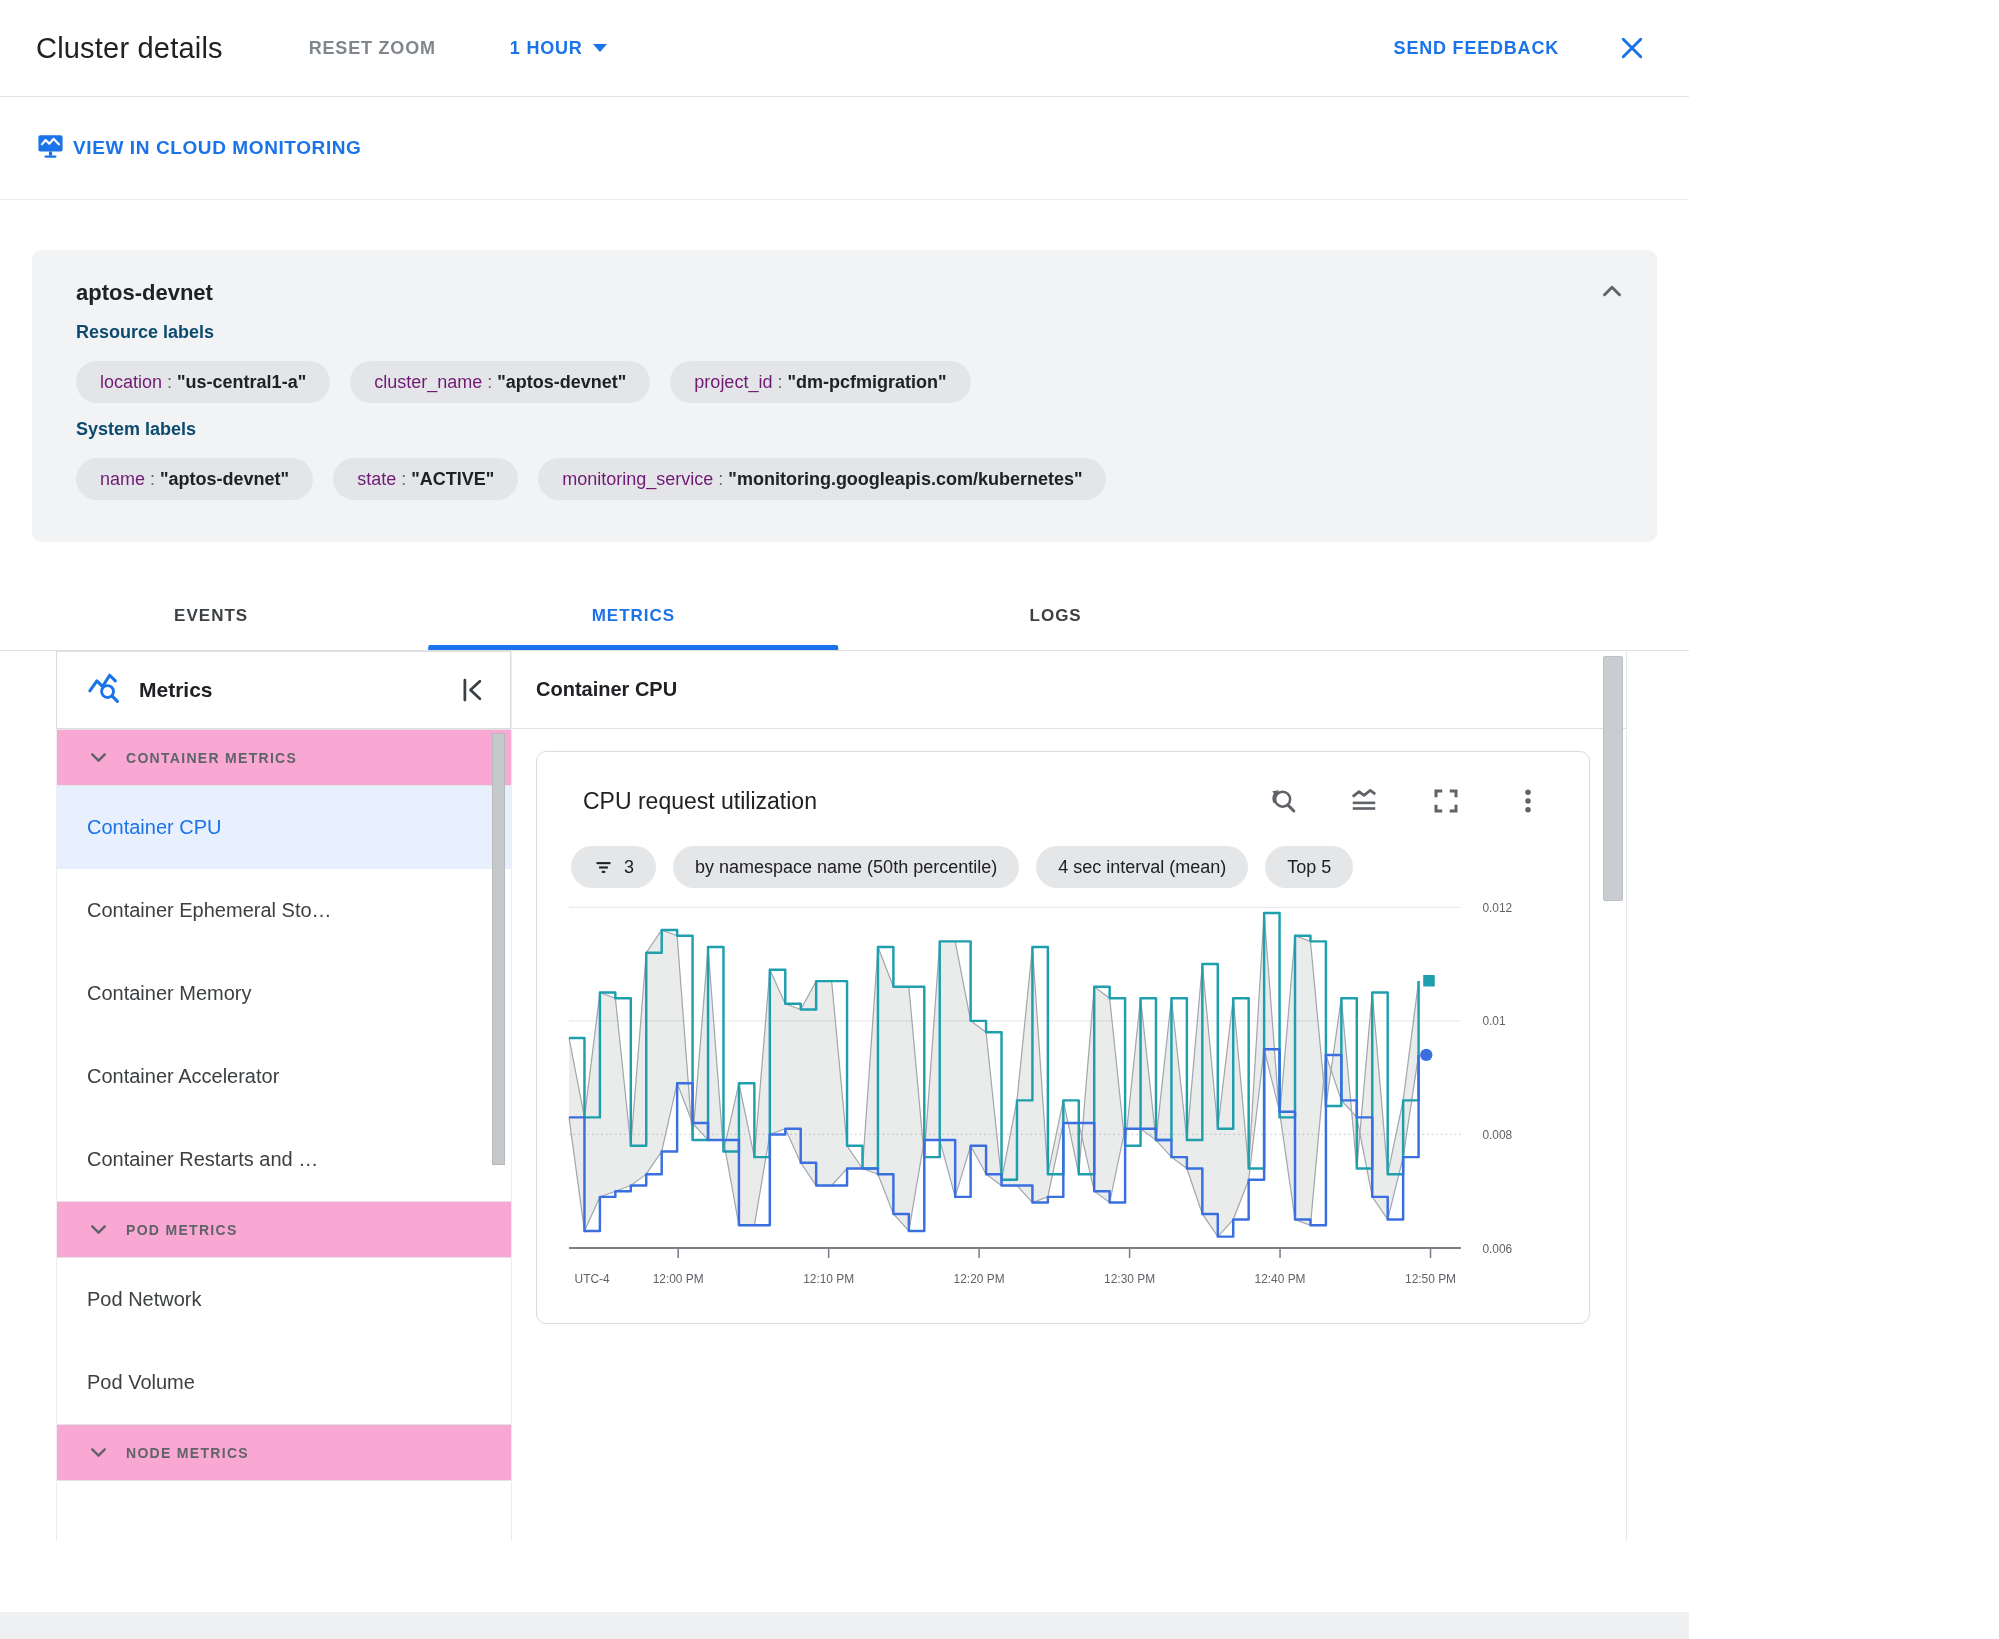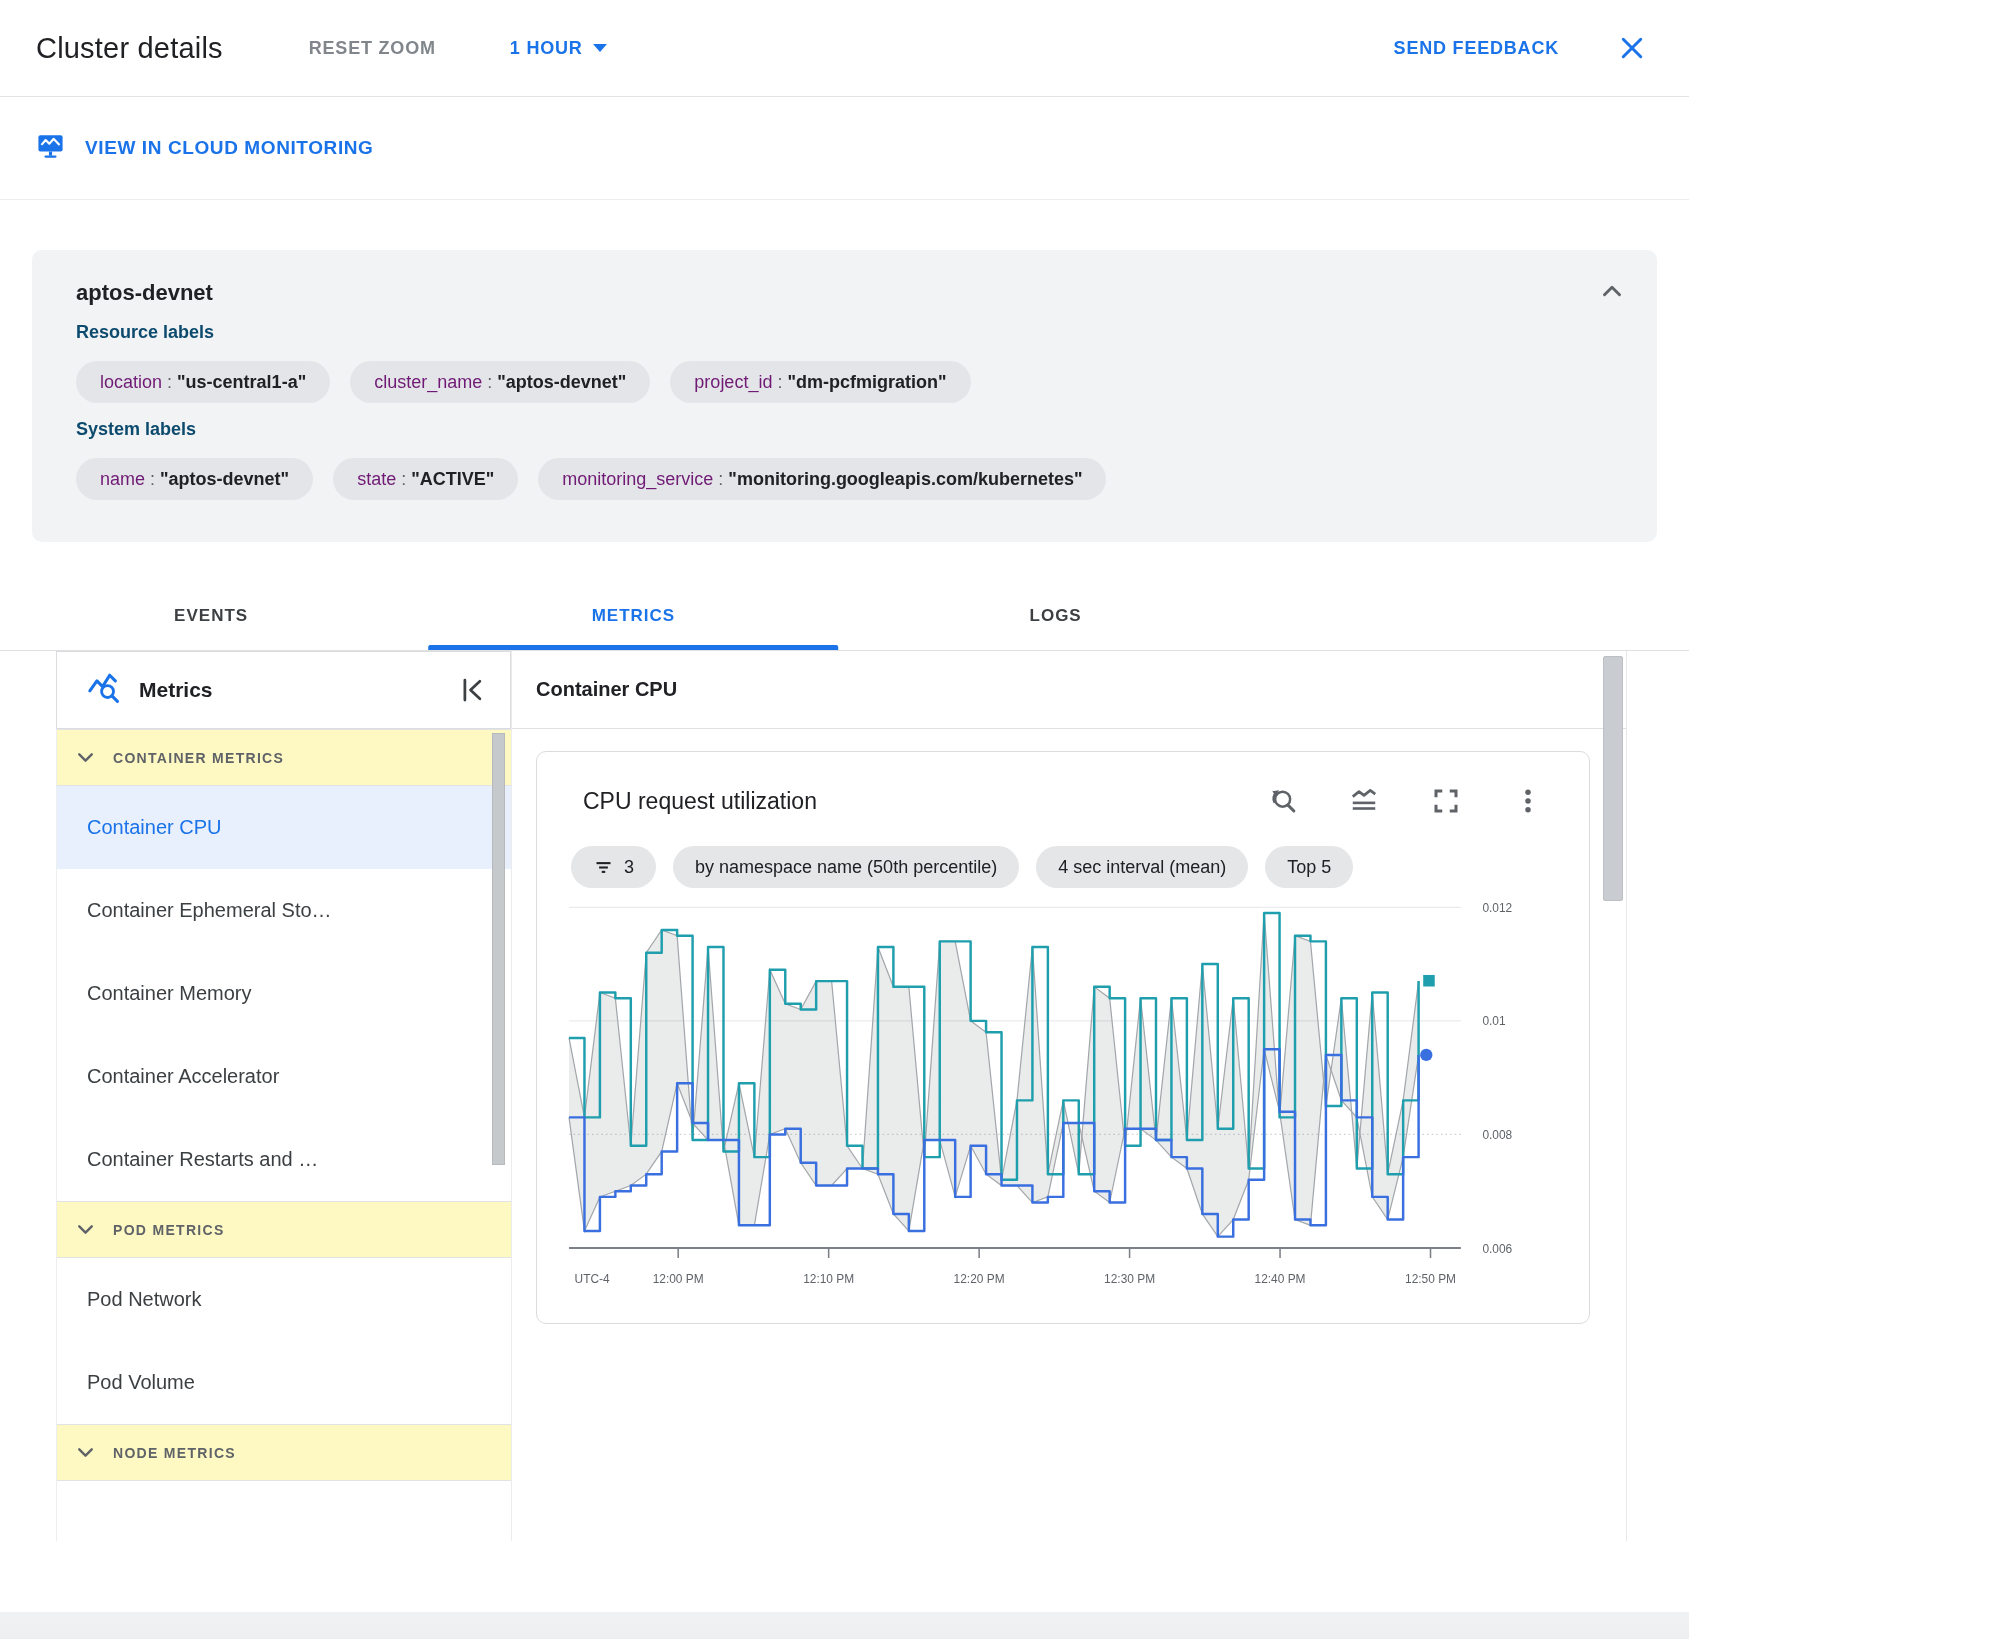--- a/index.html
+++ b/index.html
@@ -15,21 +15,21 @@
   .txt-btn { font-size:18px; font-weight:700; letter-spacing:.8px; cursor:pointer; background:none; border:none; font-family:inherit; }
   .reset-zoom { color:#80868b; }
   .time-range { color:#1a73e8; display:flex; align-items:center; gap:10px; }
   .caret-down { width:0; height:0; border-left:7px solid transparent; border-right:7px solid transparent; border-top:8px solid #1a73e8; }
   .hdr-right { margin-left:auto; display:flex; align-items:center; gap:56px; }
   .send-feedback { color:#1a73e8; }
   .close-btn { width:34px; height:34px; cursor:pointer; display:flex; align-items:center; justify-content:center; }
   .divider { height:1px; background:#e3e3e3; width:100%; }
   
   .monitor-row { height:103px; display:flex; align-items:center; padding:0 36px; border-bottom:1px solid #ededed; }
-  .monitor-link { display:flex; align-items:center; gap:20px; color:#1a73e8; font-size:19px; font-weight:700; letter-spacing:.6px; cursor:pointer; }
+  .monitor-link { display:flex; align-items:center; gap:8px; color:#1a73e8; font-size:19px; font-weight:700; letter-spacing:.6px; cursor:pointer; }
   
   .cluster-card {
     margin:50px 32px 0 32px; background:#f1f3f4; border-radius:10px;
     padding:30px 38px 42px 44px; position:relative;
   }
   .cluster-name { font-size:22px; font-weight:700; color:#202124; }
   .card-collapse { position:absolute; top:26px; right:30px; width:30px; height:30px; cursor:pointer; }
   .labels-title { font-size:18px; font-weight:700; margin-top:16px; color:#0c4a6e; }
   .chip-row { display:flex; gap:20px; margin-top:18px; flex-wrap:wrap; }
   .kv-chip {
@@ -48,22 +48,22 @@
          bottom:0; width:97%; height:5px; background:#1a73e8; border-radius:2px 2px 0 0; }
   
   .content { display:flex; height:890px; padding-left:56px; position:relative; }
   
   .sidebar { width:455px; flex:none; display:flex; flex-direction:column; }
   .sb-header { height:78px; border:1px solid #dadce0; display:flex; align-items:center; padding:0 22px 0 30px; background:#fff; }
   .sb-title { font-size:21px; font-weight:700; margin-left:18px; color:#202124; }
   .sb-collapse { margin-left:auto; width:30px; height:30px; cursor:pointer; }
   .sb-body { position:relative; flex:1; border-left:1px solid #eceef0; overflow:hidden; }
   .sb-scrollbar { position:absolute; top:4px; right:6px; width:13px; height:432px; background:#c6c9cc; border:1px solid #b7babd; cursor:grab; }
-  .sb-section-header { height:57px; background:#fef9c3; border-top:1px solid #e1e3e4; border-bottom:1px solid #e1e3e4;
-        display:flex; align-items:center; padding-left:16px; gap:15px; color:#5f6368;
+  .sb-section-header { height:57px; background:#f9a8d4; border-top:1px solid #e1e3e4; border-bottom:1px solid #e1e3e4;
+        display:flex; align-items:center; padding-left:29px; gap:15px; color:#5f6368;
         font-size:14px; font-weight:700; letter-spacing:1.3px; cursor:pointer; }
   .sb-item { height:83px; display:flex; align-items:center; padding-left:30px; font-size:20px; color:#3c4043; cursor:pointer; }
   .sb-item.selected { background:#e8f0fe; color:#1a73e8; }
   
   .main { flex:1; display:flex; flex-direction:column; border-left:1px solid #ececec; margin-right:62px; border-right:1px solid #e8e8e8; position:relative; }
   .main-header { height:78px; display:flex; align-items:center; padding-left:24px; font-size:20px; font-weight:700; border-bottom:1px solid #e0e0e0; }
   .main-scroll { position:relative; flex:1; padding:22px 36px 0 24px; }
   .main-scrollbar { position:absolute; top:5px; right:3px; width:20px; height:245px; background:#c9ccd0; border:1px solid #bcbfc3; border-radius:2px; cursor:grab; }
   
   .chart-card { border:1px solid #dadce0; border-radius:10px; padding:34px 32px 30px 32px; background:#fff; }

